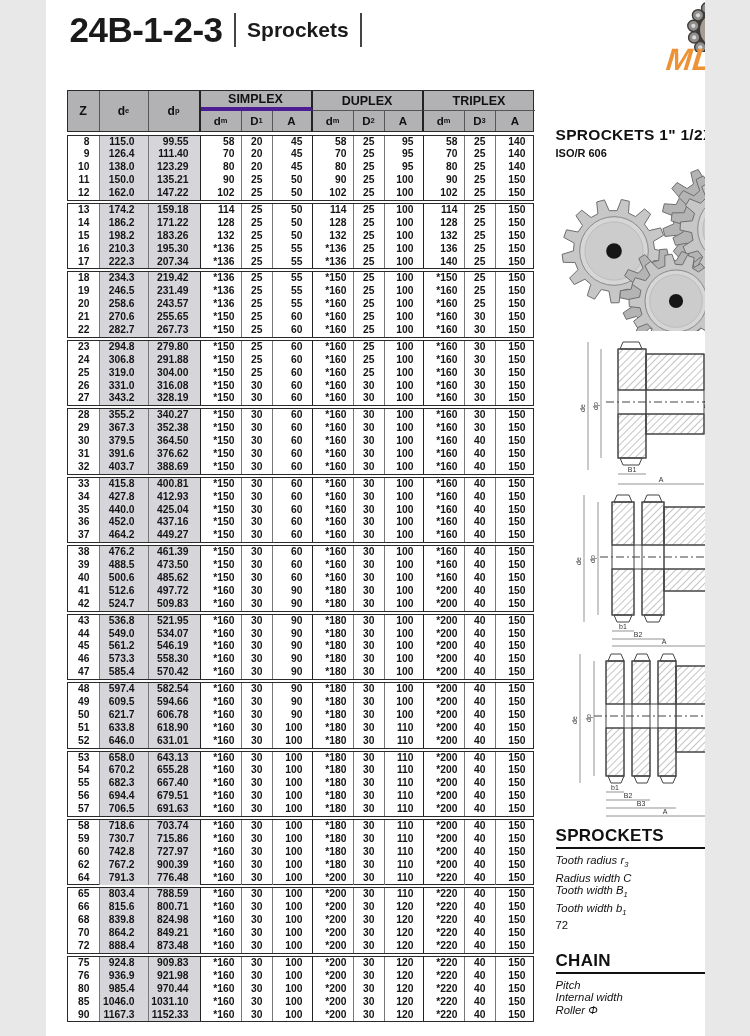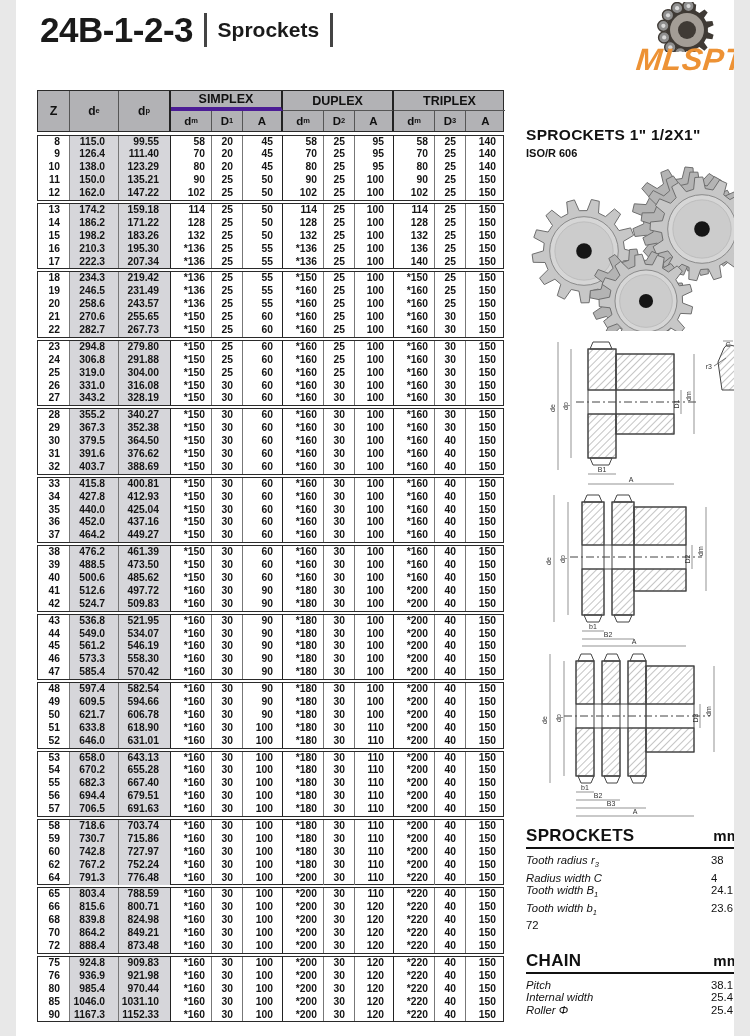--- a/index.html
+++ b/index.html
@@ -1,18 +1,18 @@
 <!DOCTYPE html>
 <html><head>
 <meta charset="utf-8">
 <style>
   * { box-sizing: border-box; margin: 0; padding: 0; }
   html,body { background:#e8e8e8; }
   body { font-family:"Liberation Sans", sans-serif; }
-  .page { position:relative; width:718px; height:1036px; background:#ffffff; overflow:hidden; margin:0 auto; color:#111; }
+  .page { position:relative; width:659px; height:1036px; background:#ffffff; overflow:hidden; margin:0 auto; color:#111; }
 
   
   .title-row { position:absolute; left:24px; top:10px; display:flex; align-items:center; }
   .main-title { font-size:35px; font-weight:bold; letter-spacing:-0.5px; color:#1a1a1a; }
   .vbar { width:2.5px; height:34px; background:#444; margin:0 11px; }
   .sub-title { font-size:21px; font-weight:bold; color:#1a1a1a; }
   .logo { position:absolute; left:596px; top:2px; width:150px; height:80px; }
   .logo svg { position:absolute; left:18px; top:0; }
   .logo-text { position:absolute; left:6px; top:40px; width:144px; text-align:center;
                font-size:31px; font-weight:bold; font-style:italic; color:#ED9235; letter-spacing:0.5px;
@@ -911,21 +911,21 @@
             <div class="cell c6">*180</div>
             <div class="cell c7">30</div>
             <div class="cell c8 hsep">110</div>
             <div class="cell c9">*200</div>
             <div class="cell c10">40</div>
             <div class="cell c11 last">150</div>
           </div>
           <div class="trow">
             <div class="cell c0">62</div>
             <div class="cell c1 shade">767.2</div>
-            <div class="cell c2 hsep shade">752.24</div>
+            <div class="cell c2 hsep shade">900.39</div>
             <div class="cell c3">*160</div>
             <div class="cell c4">30</div>
             <div class="cell c5 hsep">100</div>
             <div class="cell c6">*180</div>
             <div class="cell c7">30</div>
             <div class="cell c8 hsep">110</div>
             <div class="cell c9">*200</div>
             <div class="cell c10">40</div>
             <div class="cell c11 last">150</div>
           </div>

